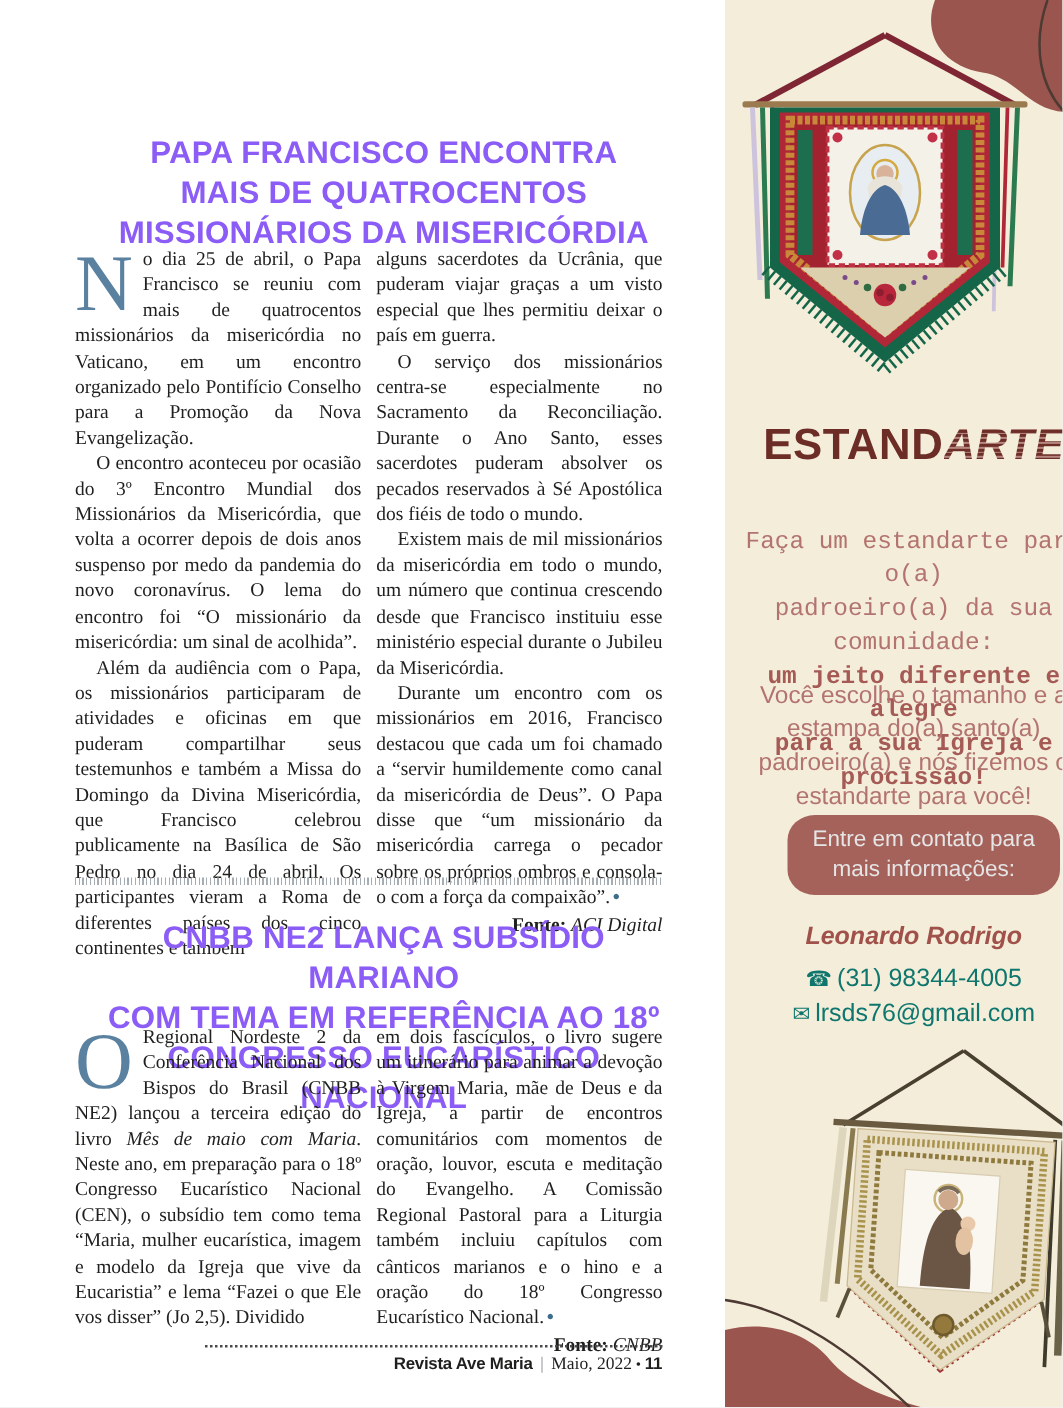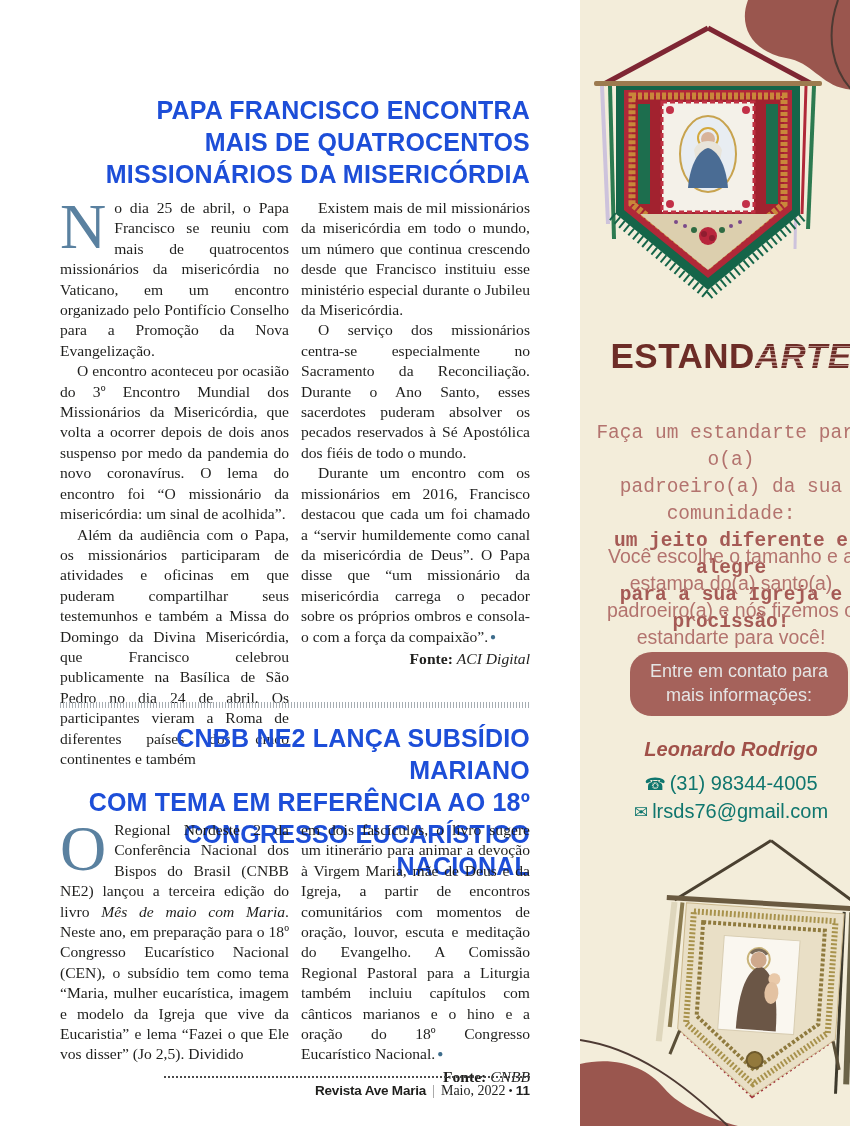--- a/index.html
+++ b/index.html
@@ -1,22 +1,22 @@
 <!DOCTYPE html>
 <html><head>
 <meta charset="utf-8">
 <style>
   html,body{margin:0;padding:0;background:#e8e8e8;}
   .page{position:relative;width:850px;height:1126px;background:#ffffff;overflow:hidden;
         font-family:"Liberation Serif",serif;color:#1f1f1d;}
   
   .content{position:absolute;left:60px;top:0;width:470px;height:1126px;}
-  .headline{position:absolute;left:0;width:470px;margin:0;text-align:right;
+  .headline{position:absolute;left:0;width:470px;margin:12px;text-align:center;
             font-family:"Liberation Sans",sans-serif;font-weight:700;
-            font-size:25px;line-height:32px;color:#1d4ed8;white-space:pre-line;letter-spacing:.2px;}
+            font-size:25px;line-height:32px;color:#8b5cf6;white-space:pre-line;letter-spacing:.2px;}
   .h1{top:94px;}
   .h2{top:722px;}
   .cols{position:absolute;left:0;width:470px;display:flex;gap:12px;}
   .c1{top:198px;}
   .c2{top:820px;}
   .col{width:229px;}
   .para{margin:0;text-align:justify;font-size:15.6px;line-height:20.4px;color:#1f1f1d;}
   .para.ind{text-indent:17px;}
   .dropcap{float:left;font-size:64px;line-height:52px;padding:3px 8px 0 0;color:#5a81a0;}
   .it{font-style:italic;}
@@ -69,22 +69,23 @@
     <h1 class="headline h1">PAPA FRANCISCO ENCONTRA
 MAIS DE QUATROCENTOS
 MISSIONÁRIOS DA MISERICÓRDIA</h1>
     <div class="cols c1">
       <div class="col">
           <p class="para"><span class="dropcap">N</span><span>o dia 25 de abril, o Papa Francisco se reuniu com mais de quatrocentos missionários da misericórdia no Vaticano, em um encontro organizado pelo Pontifício Conselho para a Promoção da Nova Evangelização.</span></p>
           <p class="para ind"><span>O encontro aconteceu por ocasião do 3º Encontro Mundial dos Missionários da Misericórdia, que volta a ocorrer depois de dois anos suspenso por medo da pandemia do novo coronavírus. O lema do encontro foi “O missionário da misericórdia: um sinal de acolhida”.</span></p>
           <p class="para ind"><span>Além da audiência com o Papa, os missionários participaram de atividades e oficinas em que puderam compartilhar seus testemunhos e também a Missa do Domingo da Divina Misericórdia, que Francisco celebrou publicamente na Basílica de São Pedro no dia 24 de abril. Os participantes vieram a Roma de diferentes países dos cinco continentes e também</span></p>
         </div>
       <div class="col">
+          <p class="para"><span>alguns sacerdotes da Ucrânia, que puderam viajar graças a um visto especial que lhes permitiu deixar o país em guerra.</span></p>
+          <p class="para ind"><span>O serviço dos missionários centra-se especialmente no Sacramento da Reconciliação. Durante o Ano Santo, esses sacerdotes puderam absolver os pecados reservados à Sé Apostólica dos fiéis de todo o mundo.</span></p>
           <p class="para ind"><span>Existem mais de mil missionários da misericórdia em todo o mundo, um número que continua crescendo desde que Francisco instituiu esse ministério especial durante o Jubileu da Misericórdia.</span></p>
-          <p class="para ind"><span>O serviço dos missionários centra-se especialmente no Sacramento da Reconciliação. Durante o Ano Santo, esses sacerdotes puderam absolver os pecados reservados à Sé Apostólica dos fiéis de todo o mundo.</span></p>
           <p class="para ind"><span>Durante um encontro com os missionários em 2016, Francisco destacou que cada um foi chamado a “servir humildemente como canal da misericórdia de Deus”. O Papa disse que “um missionário da misericórdia carrega o pecador sobre os próprios ombros e consola-o com a força da compaixão”.</span><span class="enddot">●</span></p>
           <p class="para fonte"><b>Fonte: </b><i>ACI Digital</i></p>
         </div>
     </div>
 
     <div class="hatch"></div>
 
     <h1 class="headline h2">CNBB NE2 LANÇA SUBSÍDIO MARIANO
 COM TEMA EM REFERÊNCIA AO 18º
 CONGRESSO EUCARÍSTICO NACIONAL</h1>

